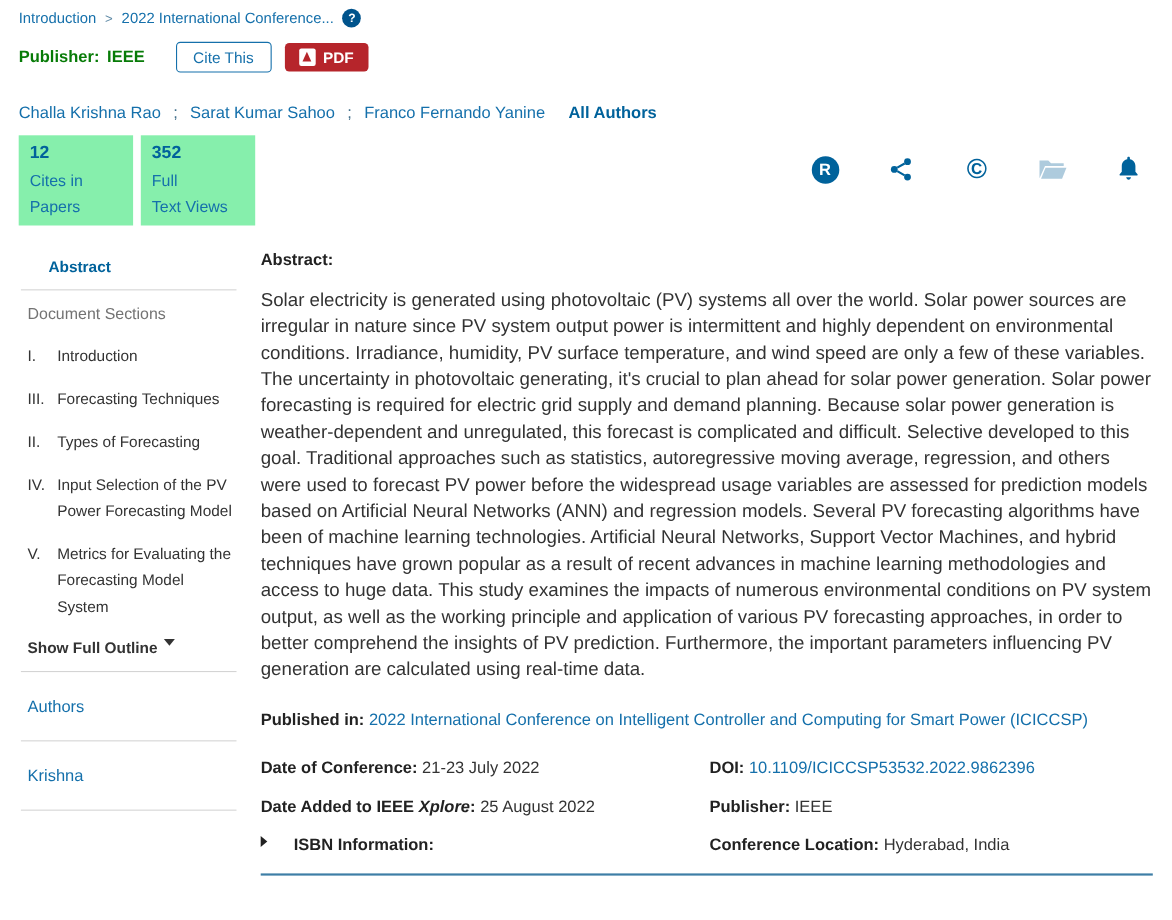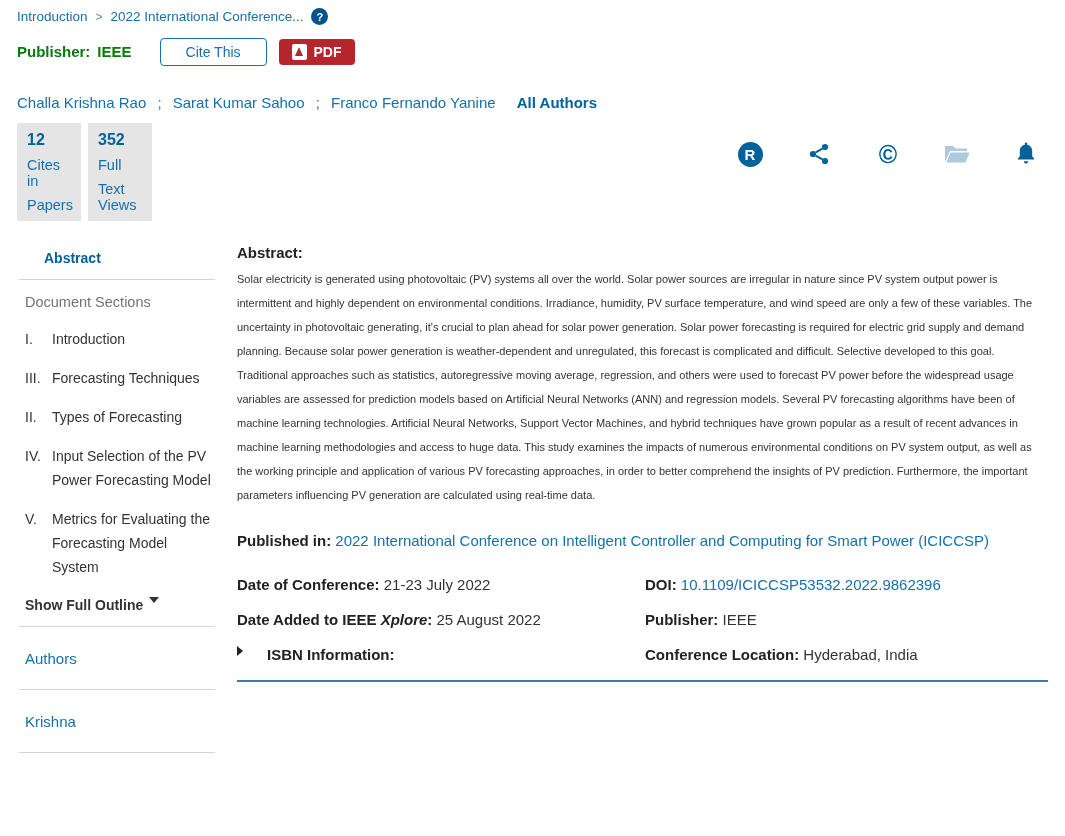--- a/index.html
+++ b/index.html
@@ -13,36 +13,36 @@
   .crumb-sep { color:#5c88a5; font-size:12px; }
   .help-icon { width:17px; height:17px; border-radius:50%; background:#00538c; color:#fff;
     font-size:11px; font-weight:bold; display:inline-flex; align-items:center; justify-content:center; cursor:pointer; }
 
   
   h1.title { font-size:26px; line-height:1.25; font-weight:bold; color:#333; margin-top:15px; max-width:1015px; }
   .pub-row { display:flex; align-items:center; margin-top:11px; height:31px; }
   .publisher-label, .publisher-value { color:#077b07; font-weight:bold; font-size:15px; }
   .publisher-value { margin-left:7px; }
   .btn-cite { margin-left:28px; border:1px solid #1570ab; background:#fff; color:#1570ab;
-    font-size:14px; padding:5px 25px; border-radius:4px; cursor:pointer; font-family:inherit; }
+    font-size:14px; padding:5px 15px; border-radius:4px; cursor:pointer; font-family:inherit; }
   .btn-pdf { margin-left:12px; border:none; background:#b6252b; color:#fff; font-weight:bold;
     font-size:14px; padding:5px 13px; border-radius:4px; cursor:pointer; display:flex; gap:7px; font-family:inherit; }
   .pdf-glyph { width:15px; height:16px; background:#fff; border-radius:2px; position:relative; display:inline-block; }
   .pdf-glyph::after { content:""; position:absolute; left:3px; top:3px; width:0; height:0;
     border-left:4.5px solid transparent; border-right:4.5px solid transparent; border-bottom:9px solid #b6252b; }
 
   
   .authors-row { margin-top:27px; font-size:15px; }
   .authors-row a.author { color:#1570ab; text-decoration:none; cursor:pointer; }
   .author-sep { color:#44708c; margin:0 7px; }
   .all-authors { color:#00629b; font-weight:bold; margin-left:17px; text-decoration:none; cursor:pointer; }
 
   
   .stats-row { display:flex; margin-top:12px; align-items:flex-start; }
-  .metric-box { width:64px; background:#e5e5e5; padding:8px 10px; margin-right:7px; cursor:pointer; }
+  .metric-box { width:104px; background:#86efac; padding:8px 10px; margin-right:7px; cursor:pointer; }
   .metric-value { color:#00629b; font-weight:bold; font-size:16px; }
   .metric-line { color:#1570ab; font-size:14.5px; margin-top:8px; }
   .action-icons { margin-left:auto; display:flex; align-items:center; gap:41px; margin-top:17px; margin-right:8px; }
   .act { width:28px; height:28px; display:flex; align-items:center; justify-content:center; cursor:pointer; background:none; border:none; }
   .r-badge { width:25px; height:25px; border-radius:50%; background:#00629b; color:#fff; font-weight:bold;
     font-size:15px; display:flex; align-items:center; justify-content:center; }
   .copyright-glyph { color:#00629b; font-size:25px; font-weight:600; line-height:1; }
 
   
   .main { display:flex; margin-top:23px; }
@@ -53,21 +53,21 @@
   .section-item { display:flex; margin:0 0 15px 8px; color:#333; line-height:24px; cursor:pointer; text-decoration:none; }
   .section-num { width:27px; flex:0 0 27px; }
   .section-title { flex:1; }
   .show-outline { display:flex; align-items:flex-start; gap:6px; font-weight:bold; color:#333; margin:18px 0 0 8px; cursor:pointer; text-decoration:none; }
   .caret-down { width:0; height:0; border-left:5px solid transparent; border-right:5px solid transparent; border-top:6px solid #333; display:inline-block; }
   .side-link { display:block; color:#1570ab; font-size:15px; padding:9px 0 9px 8px; text-decoration:none; cursor:pointer; }
 
   
   .content { flex:1; margin-left:22px; padding-right:0; }
   .abstract-heading { font-weight:bold; font-size:15px; color:#222; }
-  .abstract-text { font-size:11px; line-height:24px; color:#333; margin-top:6px; max-width:812px; }
+  .abstract-text { font-size:17px; line-height:24px; color:#333; margin-top:16px; max-width:812px; }
   .published-row { margin-top:25px; font-size:15px; }
   .published-label { font-weight:bold; color:#222; }
   .published-link { color:#1570ab; text-decoration:none; cursor:pointer; }
   .meta-grid { display:grid; grid-template-columns:408px 1fr; row-gap:18px; margin-top:27px; font-size:15px; }
   .meta-label { font-weight:bold; color:#222; }
   .meta-value { color:#333; }
   .meta-link { color:#1570ab; text-decoration:none; cursor:pointer; }
   .isbn-cell { display:flex; gap:24px; cursor:pointer; }
   .toggle-right { width:0; height:0; border-top:5px solid transparent; border-bottom:5px solid transparent; border-left:6px solid #222; display:inline-block; }
   .bottom-line { border:none; border-top:2px solid #3e7ea6; margin-top:17px; }

